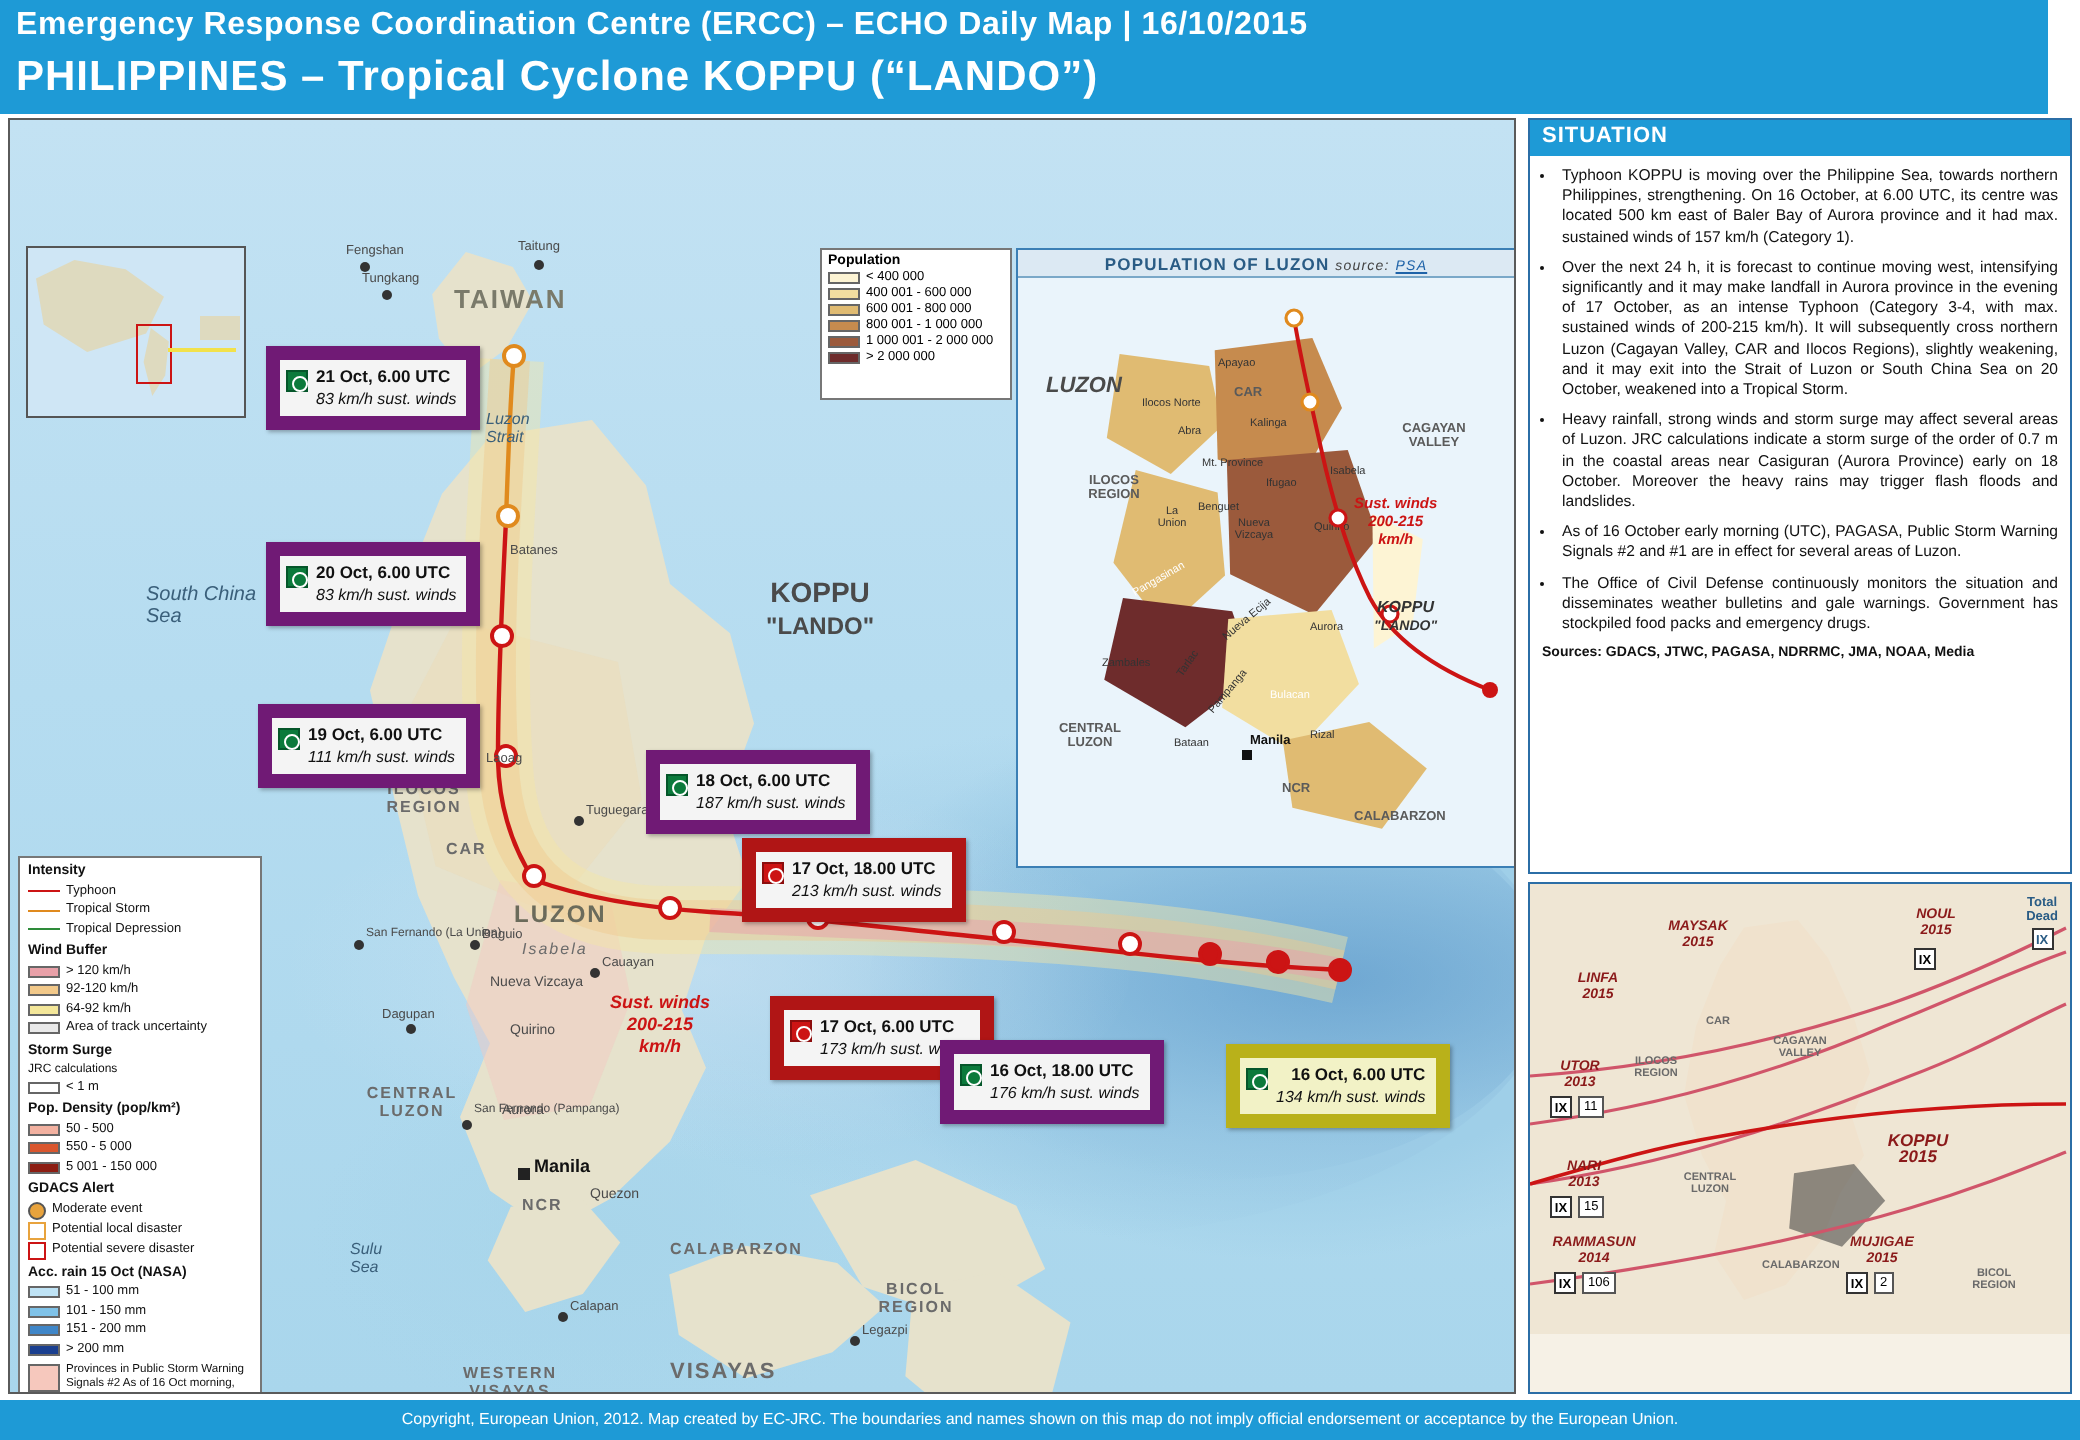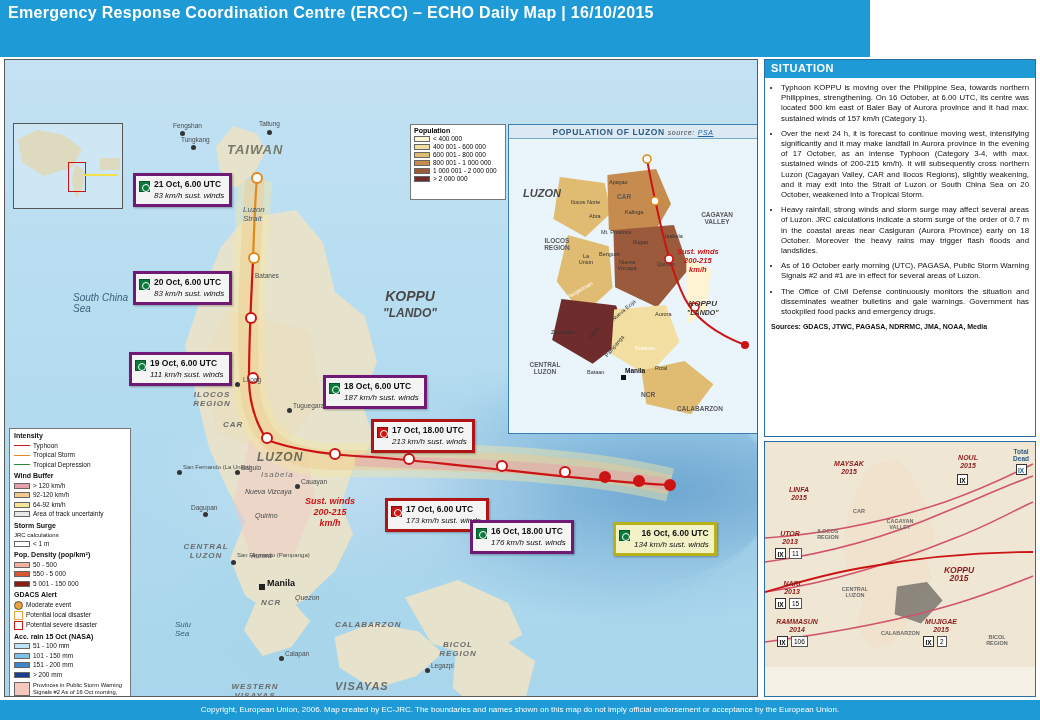--- a/index.html
+++ b/index.html
@@ -5,21 +5,21 @@
   * { box-sizing: border-box; }
   html, body { margin:0; padding:0; }
   body {
     width:1040px; height:720px; overflow:hidden;
     font-family:"Liberation Sans", sans-serif;
     background:#ffffff; position:relative;
   }
 
   
   #header {
-    position:absolute; left:0; top:0; width:870px; height:57px;
+    position:absolute; left:0; top:0; width:1024px; height:57px;
     background:#1e9ad6;
   }
   #header .line1 {
     position:absolute; left:8px; top:4px;
     font-size:16px; font-weight:bold; color:#ffffff;
     letter-spacing:0.3px; white-space:nowrap;
   }
   #header .line2 {
     position:absolute; left:8px; top:27px;
     font-size:21px; font-weight:bold; color:#ffffff;
@@ -97,29 +97,29 @@
   .prov { position:absolute; opacity:.5; }
   .provPink { left:228px; top:380px; width:86px; height:120px; background:#f2c9c2;
     clip-path: polygon(20% 0%, 84% 8%, 96% 50%, 72% 94%, 22% 100%, 0% 52%); }
   .provTan { left:196px; top:250px; width:120px; height:150px; background:#ecdcb8;
     clip-path: polygon(22% 0%, 90% 14%, 100% 60%, 62% 98%, 14% 82%, 0% 34%); }
 
   
   #tracksvg { position:absolute; left:0; top:0; width:754px; height:638px; }
 
   
-  .maplbl { position:absolute; color:#4a4a4a; font-style:italic; pointer-events:none; }
+  .maplbl { position:absolute; color:#4a4a4a; pointer-events:none; }
   .oceanlbl { color:#3a5f7a; font-style:italic; }
   .regionlbl { color:#6b6b6b; font-weight:bold; letter-spacing:1px; }
   .citydot { position:absolute; width:5px; height:5px; background:#333; border-radius:50%; }
   .citysq { position:absolute; width:6px; height:6px; background:#222; }
 
   
   .callout {
-    position:absolute; background:#f4f4f4; border:3px solid #701a75;
+    position:absolute; background:#f4f4f4; border:7px solid #701a75;
     padding:3px 5px 3px 18px; font-size:8.5px; color:#111; line-height:11px;
     box-shadow:1px 1px 2px rgba(0,0,0,.3); white-space:nowrap;
   }
   .callout .t { font-weight:bold; font-size:8.5px; }
   .callout .s { font-style:italic; font-size:8px; }
   .callout .marker {
     position:absolute; left:3px; top:5px; width:11px; height:11px;
     background:#0b7a3b; border:1px solid #05562a;
   }
   .callout .marker:after {
@@ -214,20 +214,21 @@
     position:absolute; left:0; top:700px; width:1040px; height:20px;
     background:#1e9ad6; color:#ffffff; font-size:8px; text-align:center;
     line-height:20px;
   }
 </style>
 </head>
 <body>
 
 <div id="header">
   <div class="line1">Emergency Response Coordination Centre (ERCC) – ECHO Daily Map | 16/10/2015</div>
+  <div class="line2">PHILIPPINES – Tropical Cyclone KOPPU (“LANDO”)</div>
 </div>
 
 <div id="mapwrap">
   <div id="sea"></div>
   <div class="envelope env1"></div>
   <div class="envelope env2"></div>
   <div class="envelope env3"></div>
 
   <div class="land landTaiwan"></div>
   <div class="land landA"></div>
@@ -645,13 +646,13 @@
     <div class="cycbadge" style="left:172px; top:194px;">2</div>
 
     <div style="position:absolute; right:6px; top:6px; text-align:center; font-size:6.5px; color:#2a5c85; font-weight:bold;">
       <div>Total</div>
       <div>Dead</div>
       <div class="cycIX" style="position:relative; margin:2px auto 0 auto; left:auto; top:auto;">IX</div>
     </div>
   </div>
 </div>
 
-<div id="footer">Copyright, European Union, 2006. Map created by EC-JRC. The boundaries and names shown on this map do not imply official endorsement or acceptance by the European Union.</div>
+<div id="footer">Copyright, European Union, 2012. Map created by EC-JRC. The boundaries and names shown on this map do not imply official endorsement or acceptance by the European Union.</div>
 
 </body></html>

